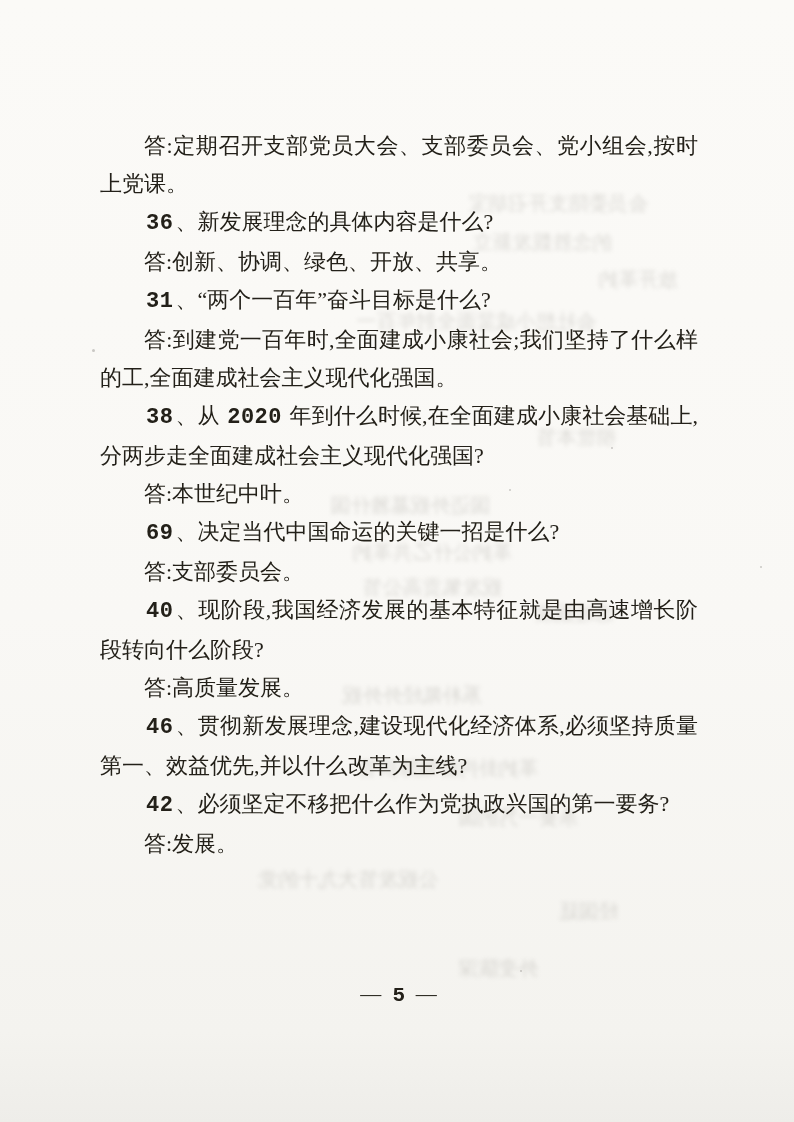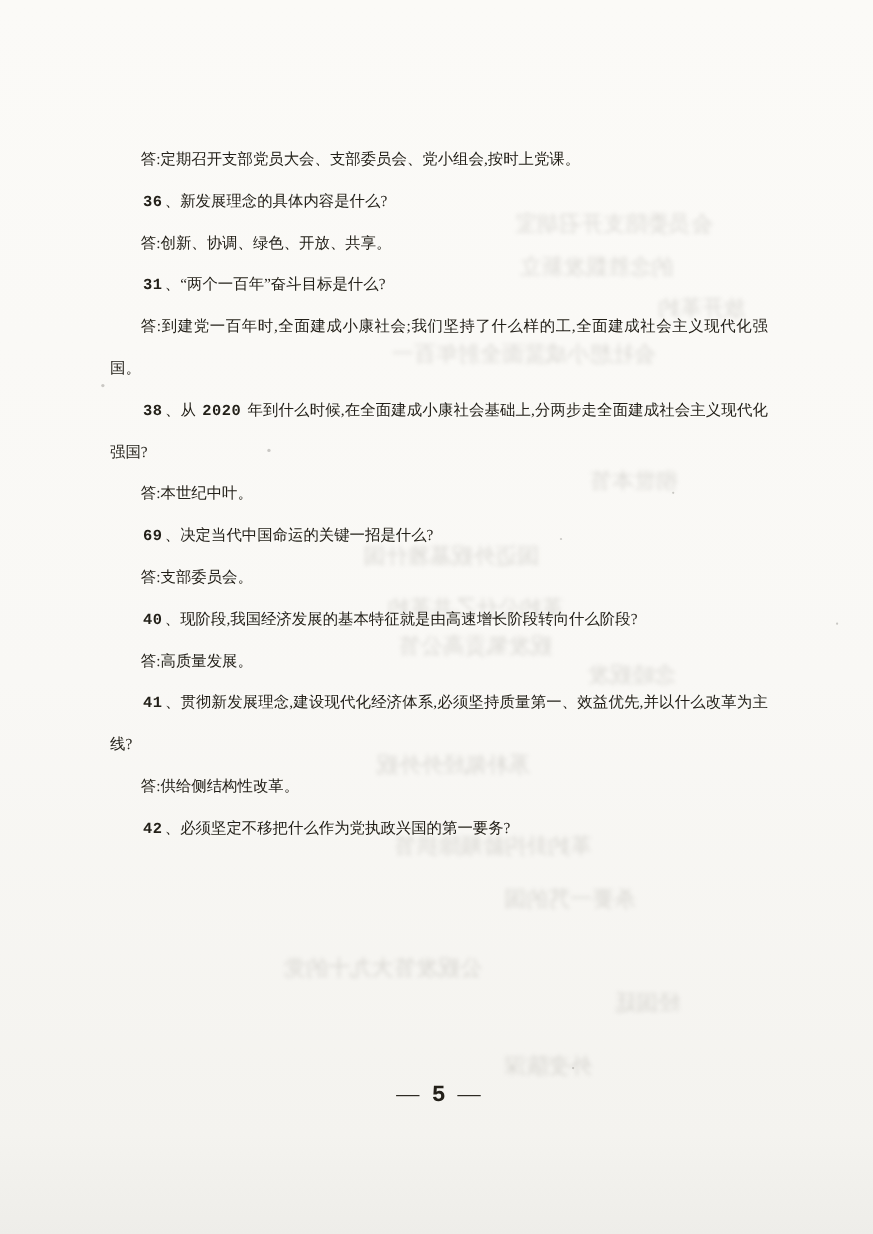--- a/index.html
+++ b/index.html
@@ -8,21 +8,21 @@
     background:#f9f8f5;
     font-family:"Liberation Serif","DejaVu Serif",serif;
   }
   .page{
     position:absolute;inset:0;
     background:linear-gradient(180deg,#fbfaf7 0%,#f9f8f5 55%,#f4f3ef 92%,#eeede9 100%);
   }
   
   .content{
     position:absolute;left:100px;top:127px;width:598px;
-    font-size:14px;line-height:38px;color:#232019;
+    font-size:22px;line-height:38px;color:#232019;
     text-align:justify;
     -webkit-font-smoothing:antialiased;
   }
   .content p{margin:0;text-indent:2em;}
   .num{
     font-weight:bold;
     font-family:Liberation Mono, monospace;
     letter-spacing:.5px;
     padding:0 2px;
   }
@@ -74,23 +74,23 @@
       <p><span class="num">36</span>、新发展理念的具体内容是什么?</p>
       <p>答:创新、协调、绿色、开放、共享。</p>
       <p><span class="num">31</span>、“两个一百年”奋斗目标是什么?</p>
       <p>答:到建党一百年时,全面建成小康社会;我们坚持了什么样的工,全面建成社会主义现代化强国。</p>
       <p><span class="num">38</span>、从 <span class="num">2020</span> 年到什么时候,在全面建成小康社会基础上,分两步走全面建成社会主义现代化强国?</p>
       <p>答:本世纪中叶。</p>
       <p><span class="num">69</span>、决定当代中国命运的关键一招是什么?</p>
       <p>答:支部委员会。</p>
       <p><span class="num">40</span>、现阶段,我国经济发展的基本特征就是由高速增长阶段转向什么阶段?</p>
       <p>答:高质量发展。</p>
-      <p><span class="num">41</span>、贯彻新发展理念,建设现代化经济体系,必须坚持质量第一、效益优先,并以什么改革为主线?</p>
-      <p>答:供给侧结构性改革。</p>
+      <p><span class="num">46</span>、贯彻新发展理念,建设现代化经济体系,必须坚持质量第一、效益优先,并以什么改革为主线?</p>
       <p><span class="num">42</span>、必须坚定不移把什么作为党执政兴国的第一要务?</p>
+      <p>答:发展。</p>
     </div>
 
   <div class="page-number" id="page-number">— <span class="num">5</span> —</div>
 
   <div id="speckle-layer">
       <div class="speckle" style="left: 243px; top: 408px; width: 3px; height: 3px;"></div>
       <div class="speckle" style="left: 611px; top: 447px; width: 2px; height: 2px;"></div>
       <div class="speckle" style="left: 509px; top: 489px; width: 2px; height: 2px;"></div>
       <div class="speckle" style="left: 760px; top: 566px; width: 2px; height: 2px;"></div>
       <div class="speckle" style="left: 520px; top: 970px; width: 2px; height: 2px;"></div>

